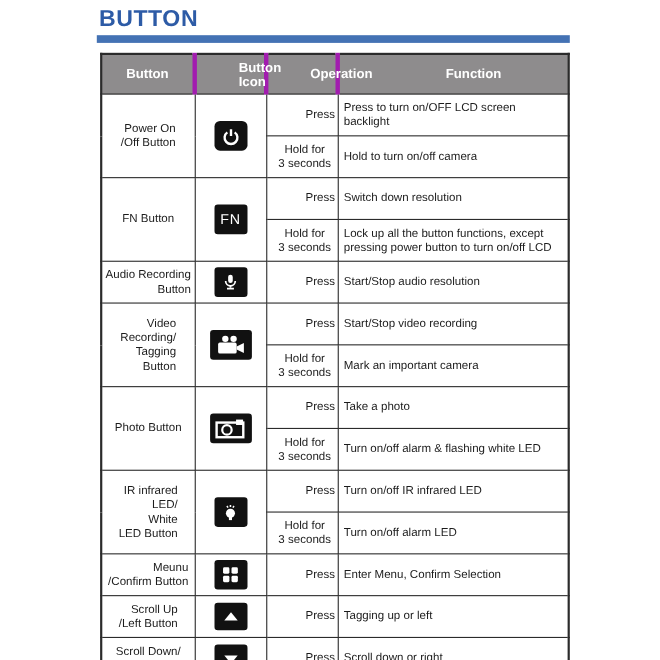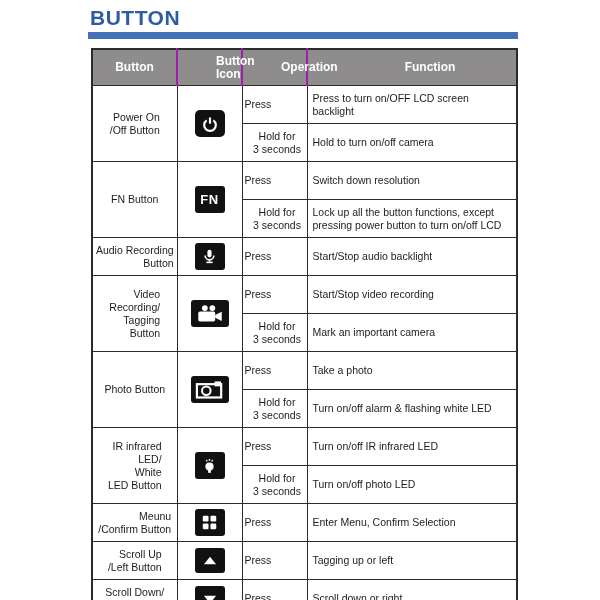--- a/index.html
+++ b/index.html
@@ -18,39 +18,39 @@
   table.btn-table{
     position:absolute;left:91px;top:48px;width:425px;
     border-collapse:collapse;table-layout:fixed;
     border:2px solid #2b2b2b;
     font-size:10.5px;line-height:13px;color:#1c1c1c;
   }
   .btn-table th{
     background:#8e8c8d;color:#ffffff;font-weight:bold;font-size:12px;line-height:13px;
     height:31px;border:1px solid #2b2b2b;padding:2px;text-align:center;vertical-align:middle;
   }
-  .btn-table th + th{border-left:2px solid #a21caf;padding-left:38px;}
+  .btn-table th + th{border-left:4px solid #a21caf;padding-left:38px;}
   .btn-table td{
     border:1px solid #2b2b2b;vertical-align:middle;padding:2px;height:33px;
     background:#ffffff;
   }
   td.btn{text-align:center;}
   td.btn .inner{display:inline-block;text-align:right;white-space:pre-line;}
   td.ico{text-align:center;}
-  td.op{text-align:left;white-space:pre-line;}
+  td.op{text-align:right;white-space:pre-line;}
   td.op.hold{text-align:center;padding-left:7px;}
   td.fn{text-align:left;padding-left:5px;padding-right:2px;white-space:pre-line;}
   .ibox{
     width:30px;height:27px;background:#111111;border-radius:3px;
     display:flex;align-items:center;justify-content:center;margin:0 auto;
   }
   .ibox.wide{width:38px;}
   .ibox.round{border-radius:5px;}
   .ibox.short{height:25px;}
-  .fn-txt{color:#ffffff;font-weight:bold;font-size:13px;letter-spacing:.5px;}
+  .fn-txt{color:#ffffff;font-weight:normal;font-size:13px;letter-spacing:.5px;}
   .ibox svg{display:block;}
 </style>
 </head>
 <body>
 
 <h1 class="page-title">BUTTON</h1>
 <div class="title-underline"></div>
 
 <table class="btn-table">
   <colgroup>
@@ -114,21 +114,21 @@
         <div class="ibox">
           <svg width="21" height="21" viewBox="0 0 24 24">
             <rect x="9.6" y="4.2" width="4.8" height="8.8" rx="2.4" fill="#fff"></rect>
             <path d="M7 10.8a5 5 0 0 0 10 0" fill="none" stroke="#fff" stroke-width="1.8"></path>
             <path d="M12 15.8v2" stroke="#fff" stroke-width="1.8"></path>
             <path d="M8.4 18.7h7.2" stroke="#fff" stroke-width="1.8"></path>
           </svg>
         </div>
       </td>
       <td class="op">Press</td>
-      <td class="fn">Start/Stop audio backlight</td>
+      <td class="fn">Start/Stop audio resolution</td>
     </tr>
 
     <tr class="r">
       <td class="btn" rowspan="2"><div class="inner">Video
 Recording/
 Tagging
 Button</div></td>
       <td class="ico" rowspan="2">
         <div class="ibox wide">
           <svg width="30" height="23" viewBox="0 0 32 24">
@@ -181,21 +181,21 @@
             <rect x="10.4" y="16.2" width="3.2" height="3.6" fill="#fff"></rect>
           </svg>
         </div>
       </td>
       <td class="op">Press</td>
       <td class="fn">Turn on/off IR infrared LED</td>
     </tr>
     <tr class="r">
       <td class="op hold">Hold for
 3 seconds</td>
-      <td class="fn">Turn on/off photo LED</td>
+      <td class="fn">Turn on/off alarm LED</td>
     </tr>
 
     <tr class="r">
       <td class="btn"><div class="inner">Meunu
 /Confirm Button</div></td>
       <td class="ico">
         <div class="ibox">
           <svg width="21" height="21" viewBox="0 0 24 24">
             <rect x="4.3" y="4.3" width="6.6" height="6.6" rx="1.4" fill="#fff"></rect>
             <rect x="13.1" y="4.3" width="6.6" height="6.6" rx="1.4" fill="#fff"></rect>

